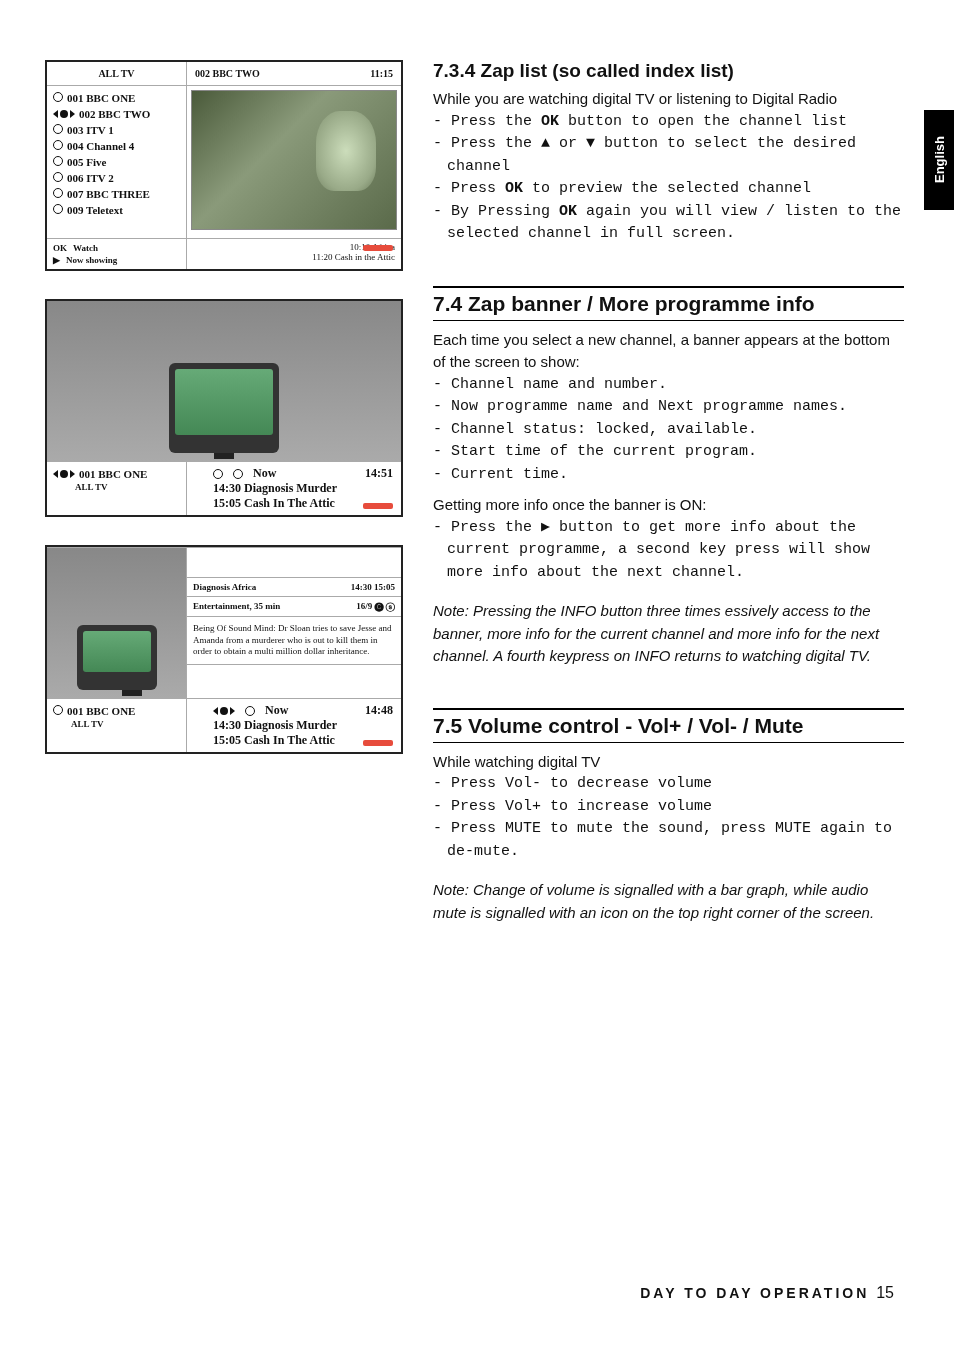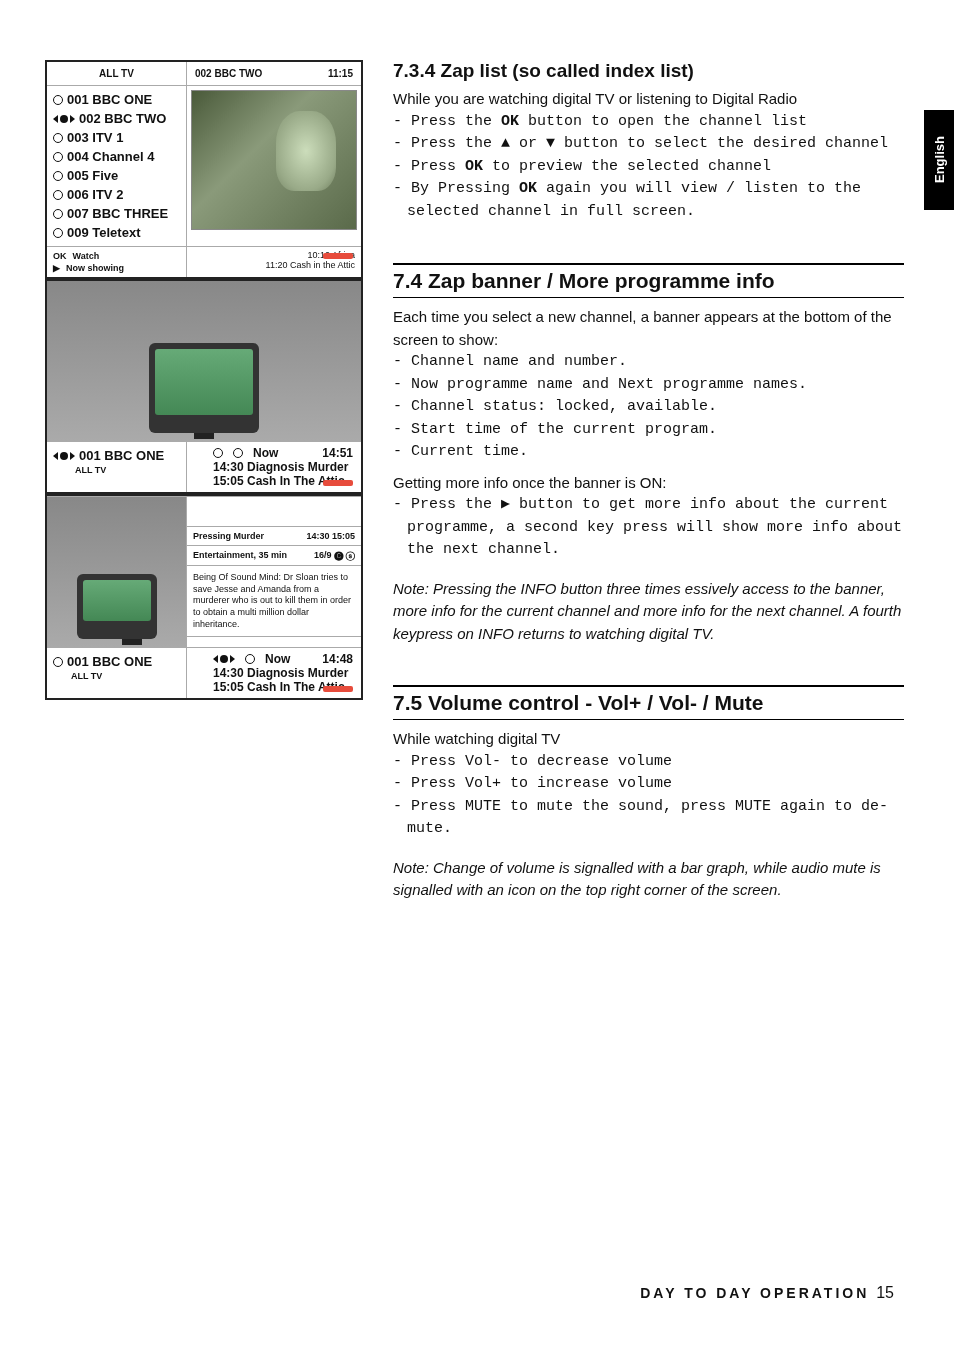--- a/index.html
+++ b/index.html
@@ -10,24 +10,26 @@
     height: 1352px;
     position: relative;
     color: #111;
   }
   .page {
     display: flex;
     padding: 60px 40px 60px 45px;
     gap: 30px;
   }
   .left-col {
-    width: 318px;
+    width: 358px;
     flex-shrink: 0;
     display: flex;
     flex-direction: column;
+    gap: 28px;
+    font-family: Liberation Serif, serif;
   }
   .right-col {
     flex: 1;
     padding-right: 10px;
   }
   
   .shot {
     border: 2px solid #222;
     background: #fff;
     font-size: 10px;
@@ -64,24 +66,23 @@
     padding: 4px 6px;
   }
   .shot .body-right {
     flex: 1;
     padding: 4px;
     display: flex;
     flex-direction: column;
   }
   .ch-item {
     display: flex;
-    align-items: center;
     gap: 4px;
     padding: 2px 0;
-    font-size: 13px;
+    font-size: 11px;
     font-weight: bold;
   }
   .ch-circle {
     width: 10px; height: 10px;
     border: 1.5px solid #111;
     border-radius: 50%;
     flex-shrink: 0;
   }
   .ch-selected {
     display: flex;
@@ -411,21 +412,21 @@
     <div class="shot">
       <div class="shot3-mid">
         <div class="shot3-ml">
           <div class="tv-area" style="height:150px">
               <div class="tv-set" style="width:80px;height:65px;"></div>
             </div>
         </div>
         <div class="shot3-mr">
           <div style="height:30px;border-bottom:1px solid #aaa"></div>
           <div class="shot3-block">
-              <span>Pressing Murder</span>
+              <span>Diagnosis Africa</span>
               <span>14:30 15:05</span>
             </div>
           <div class="shot3-block">
               <span>Entertainment, 35 min</span>
               <span>16/9 🅒 ⓢ</span>
             </div>
           <div class="shot3-desc">Being Of Sound Mind: Dr Sloan tries to save Jesse and Amanda from a murderer who is out to kill them in order to obtain a multi million dollar inheritance.</div>
         </div>
       </div>
       <div class="shot2-bottom">

